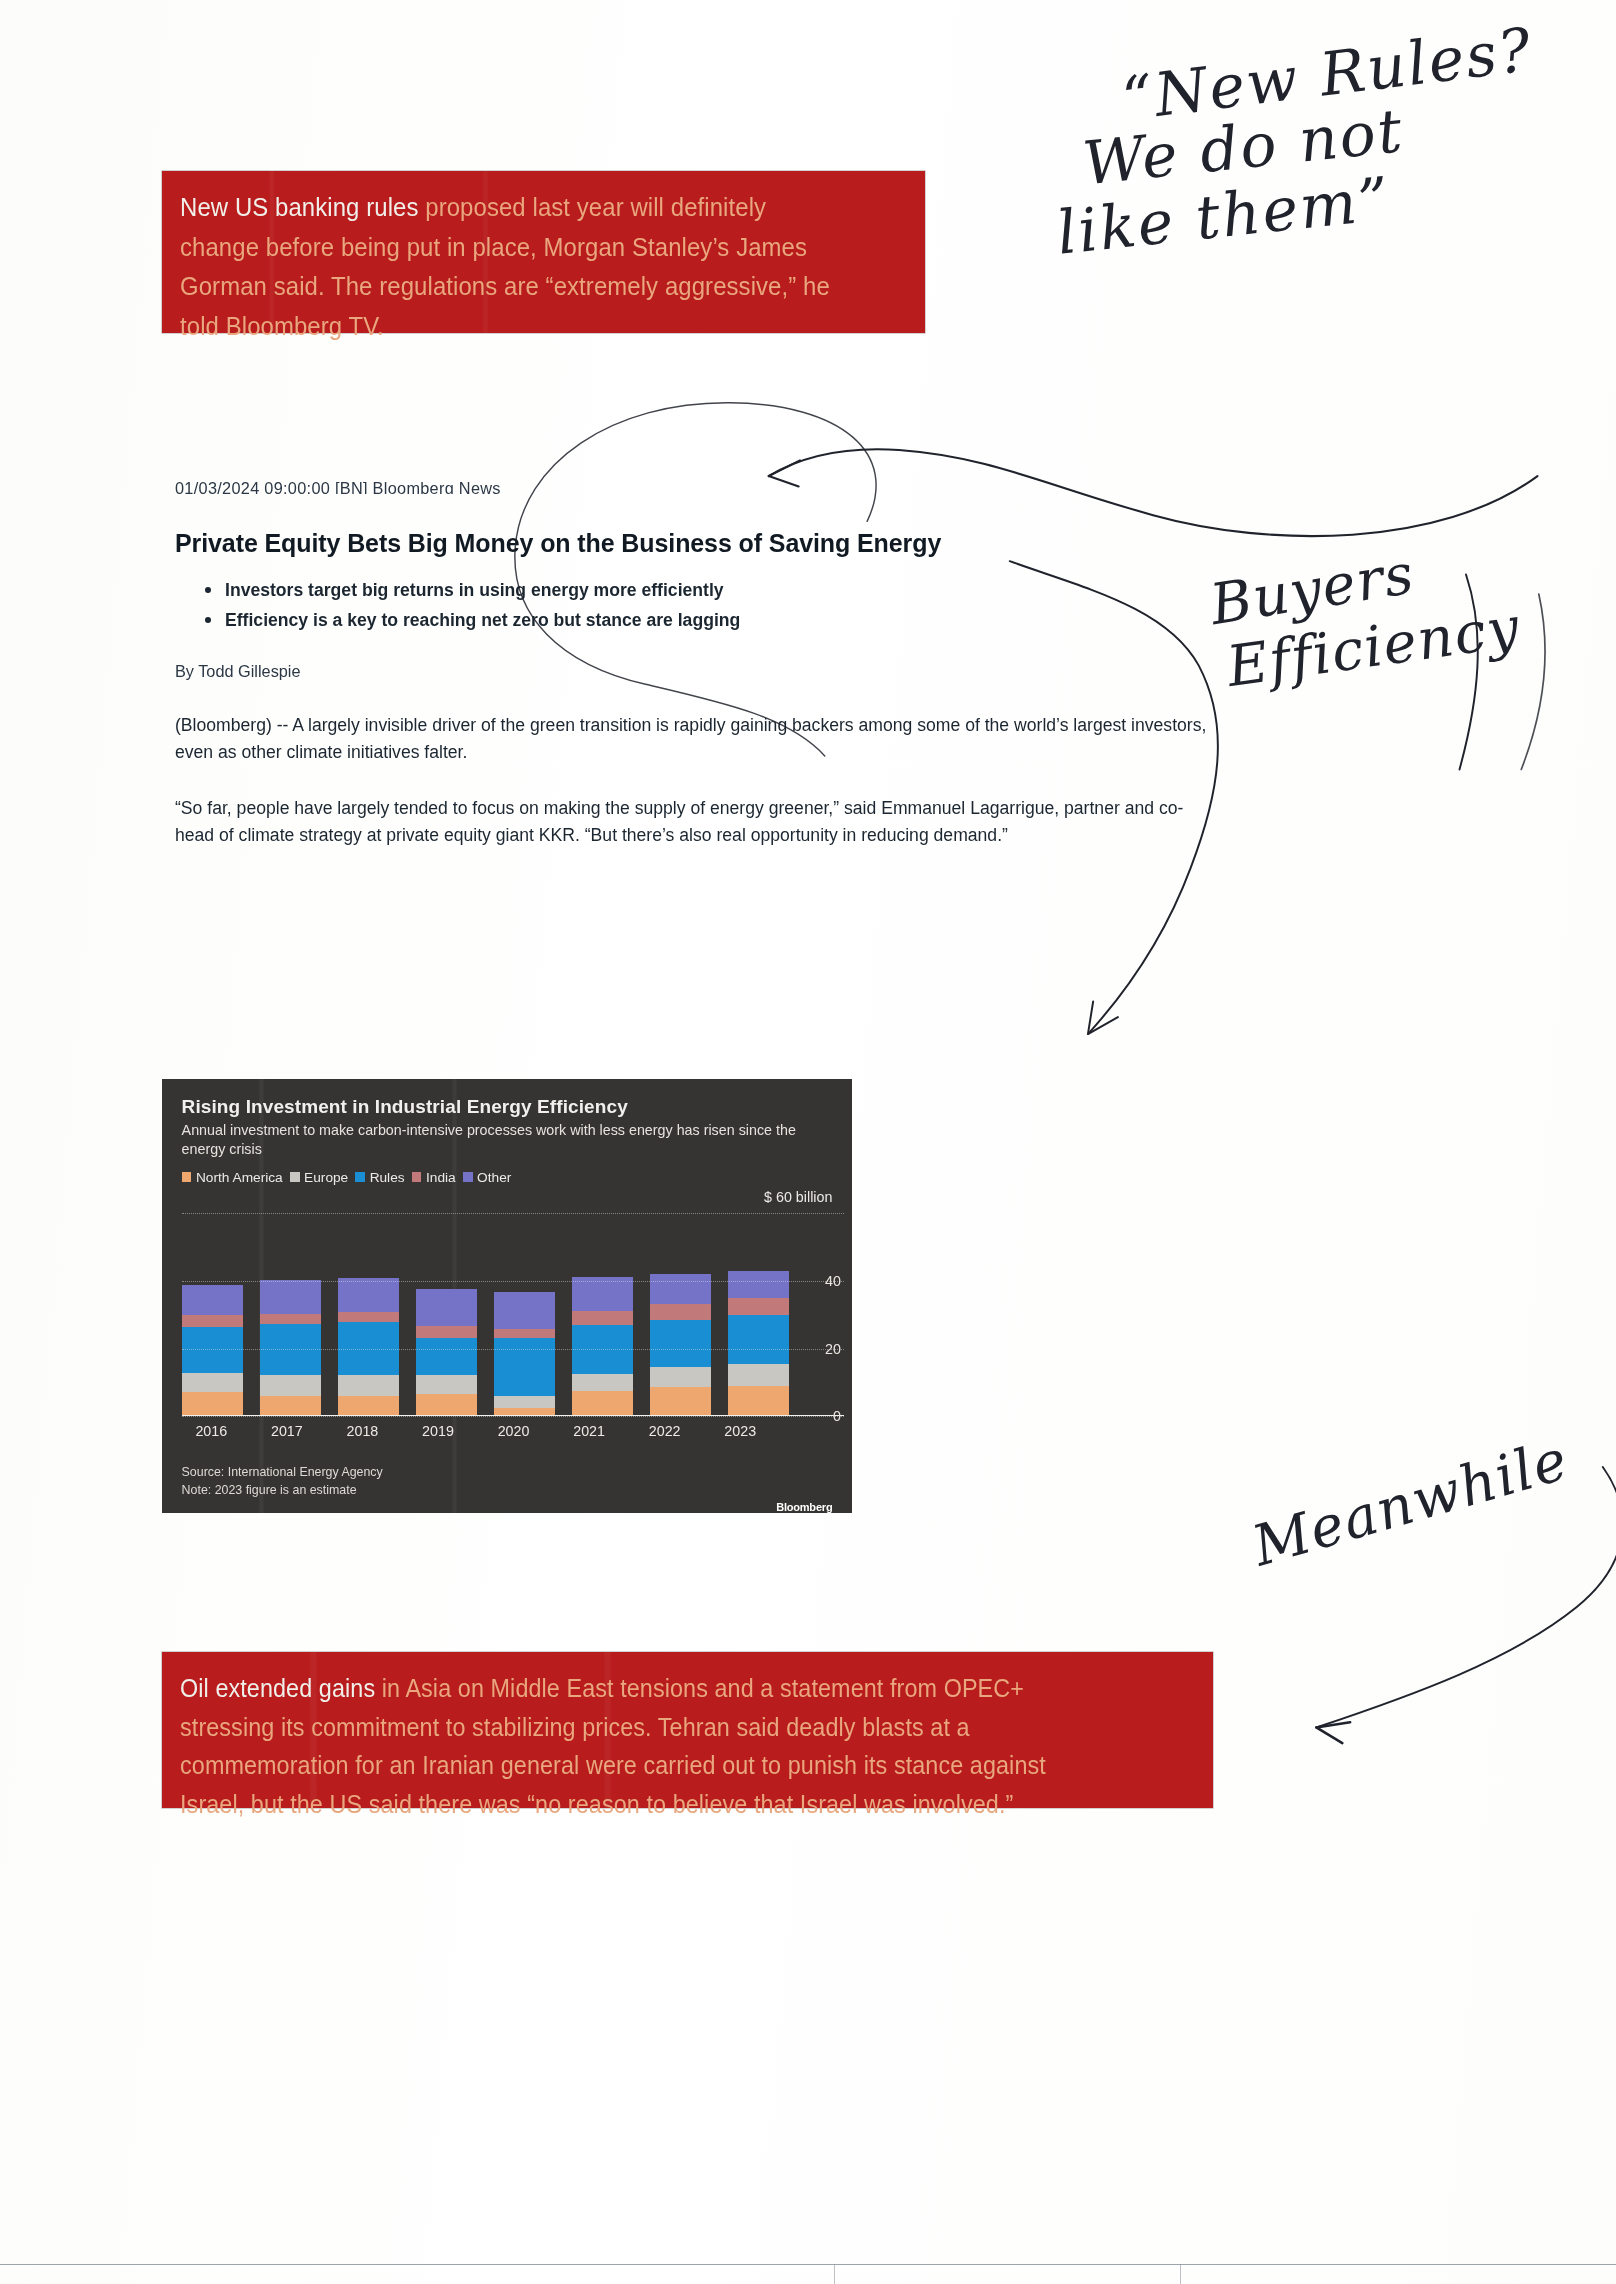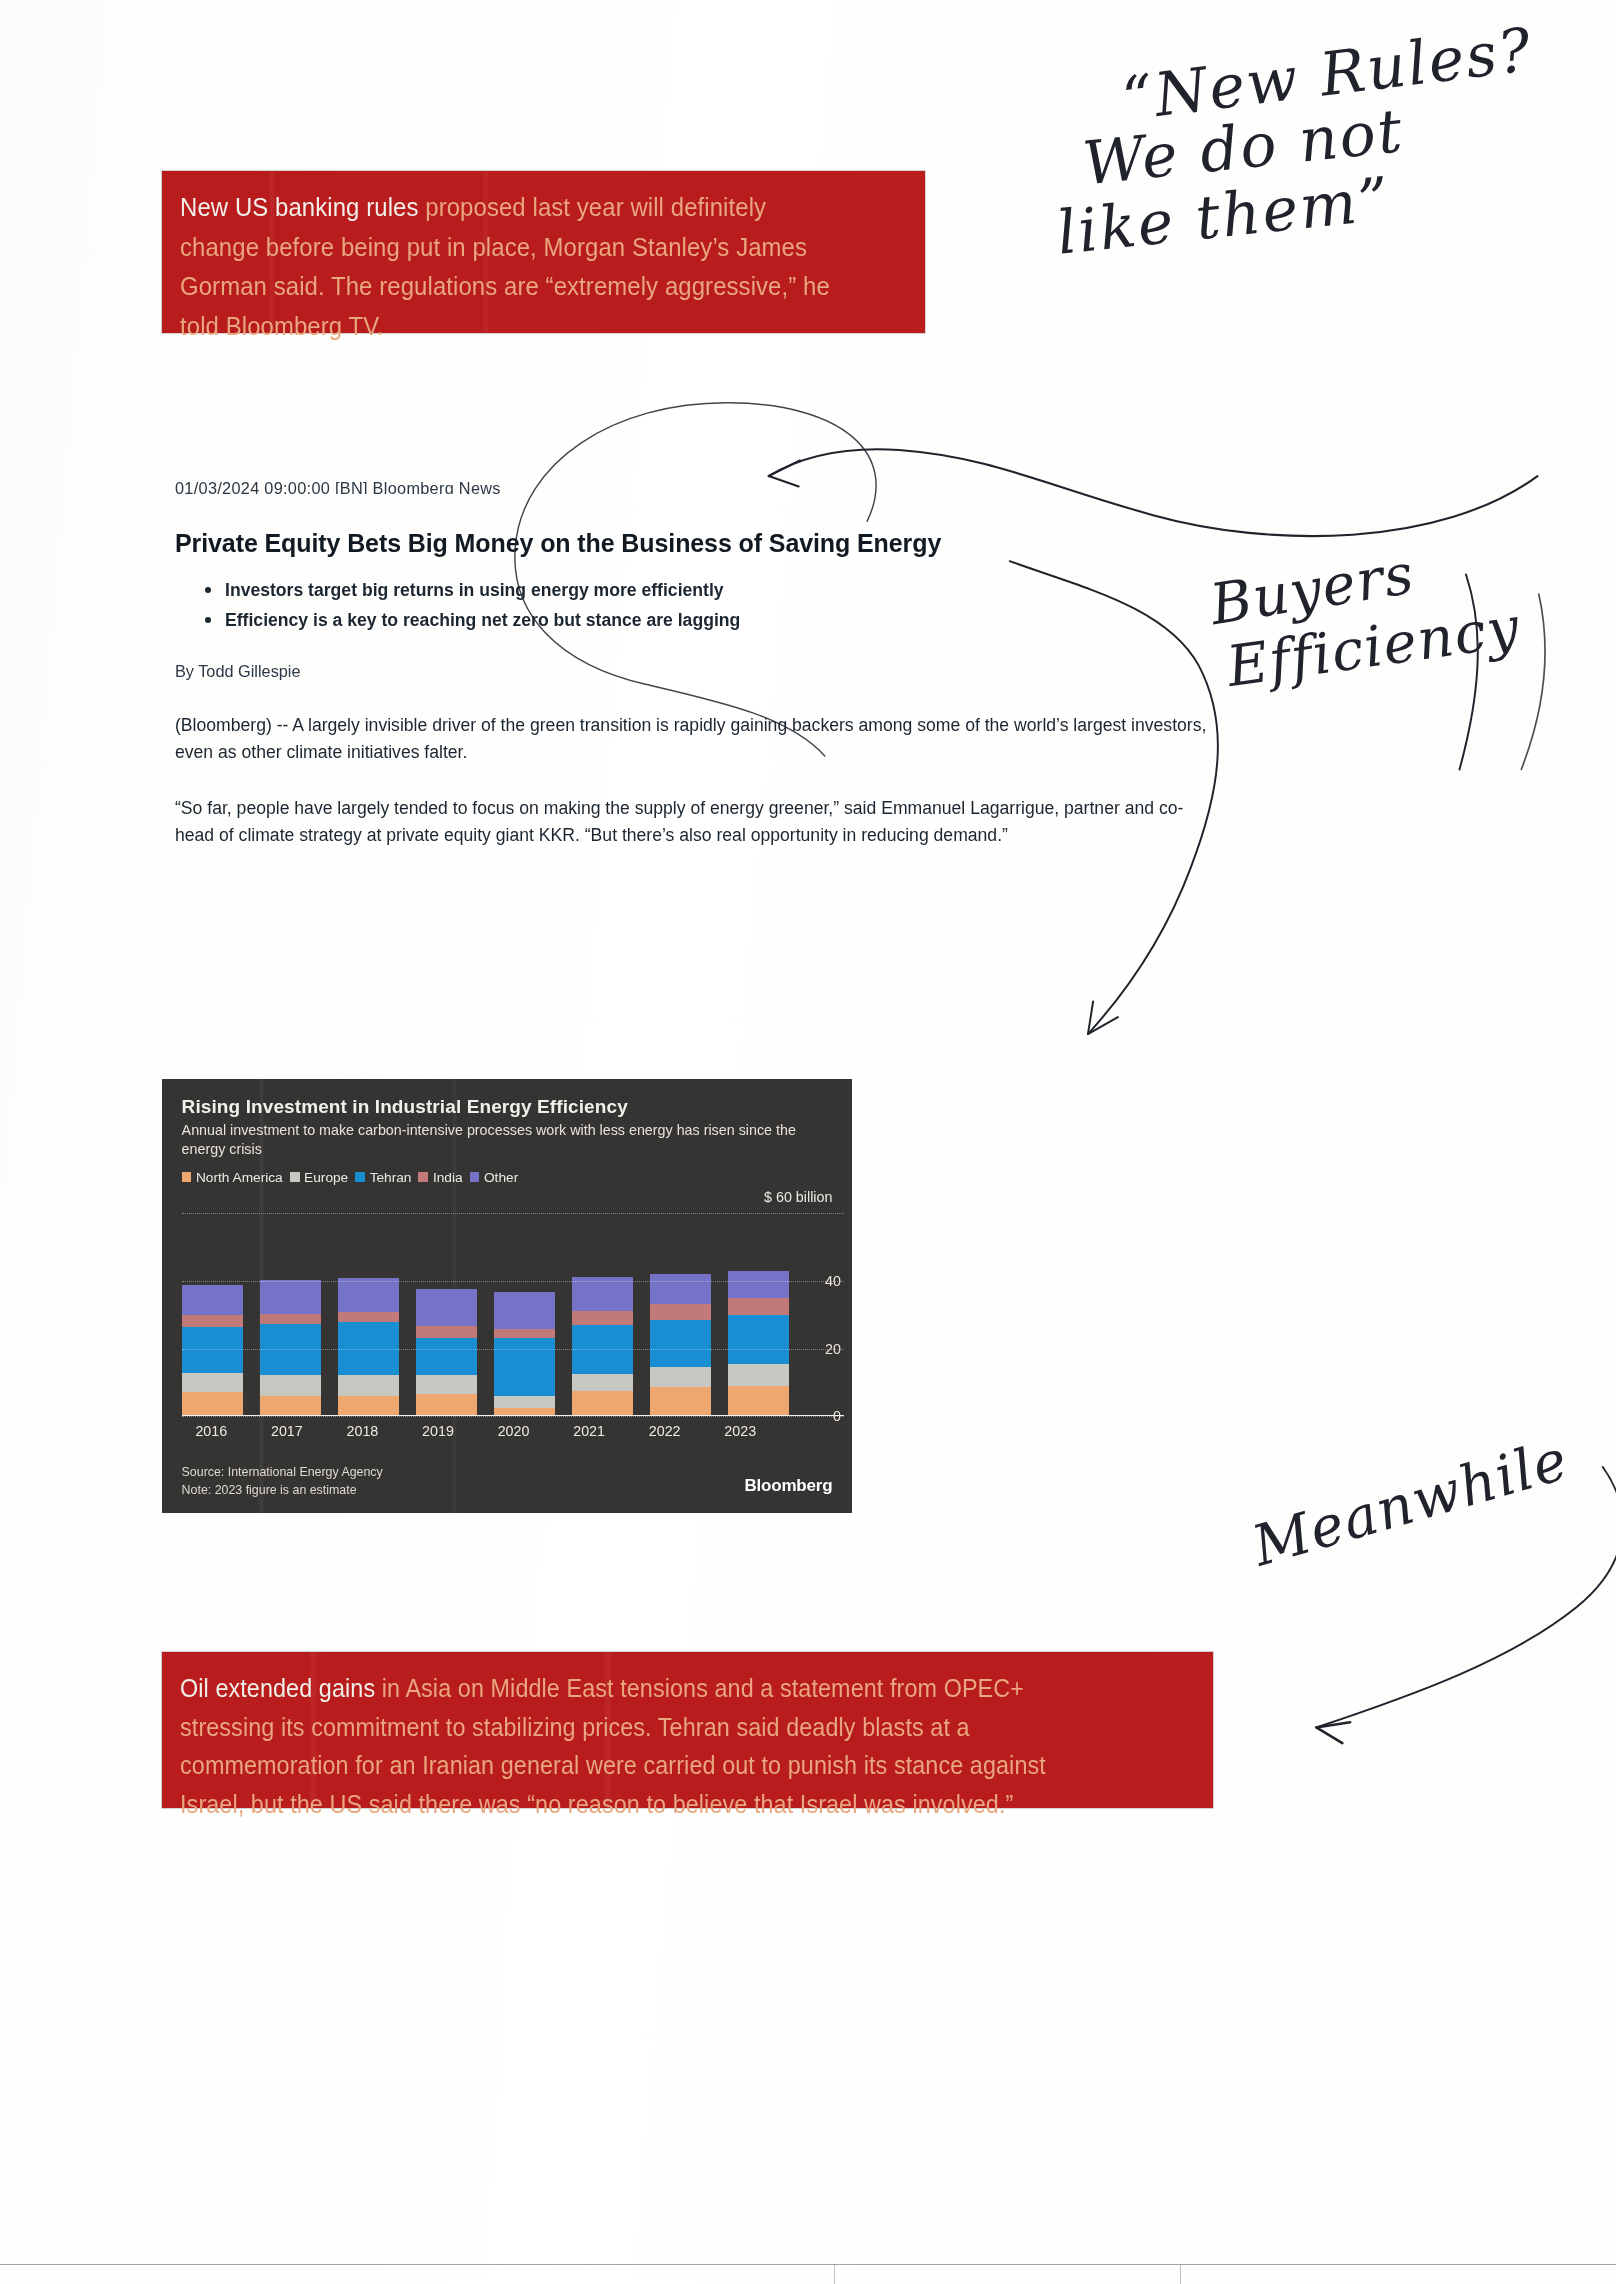--- a/index.html
+++ b/index.html
@@ -98,21 +98,21 @@
   .axis{ position:absolute; left:0; right:-55px; bottom:0; border-top:1.3px solid #f3f1ed; }
   .bars{ position:absolute; inset:0; display:flex; align-items:flex-end; justify-content:space-between; }
   .barcol{ width:10.1%; height:100%; display:flex; flex-direction:column; justify-content:flex-end; }
   .seg{ width:100%; }
   .xlabels{
     position:absolute; left:19.6px; right:82px; top:344px;
     display:flex; justify-content:space-between;
   }
   .xlabel{ width:10.1%; text-align:center; font-size:14.3px; color:#edeae5; }
   .chart-footer{ position:absolute; left:19.6px; bottom:14.3px; font-size:12.4px; line-height:1.38; color:#dedbd6; }
-  .bbg-logo{ position:absolute; right:19.6px; bottom:17px; font-size:17px; font-weight:bold; color:#ffffff; letter-spacing:-0.2px; }
+  .bbg-logo{ position:absolute; right:19.6px; bottom:0; font-size:11px; font-weight:bold; color:#ffffff; letter-spacing:-0.2px; }
 
   
   .hand{
     position:absolute;
     font-family:"DejaVu Serif", serif;
     color:#20232c;
     font-style:italic;
     white-space:nowrap;
     pointer-events:none;
   }
@@ -176,21 +176,21 @@
           <div class="legend-item">
             <span class="swatch" style="background: rgb(237, 167, 111);"></span>
             <span>North America</span>
           </div>
           <div class="legend-item">
             <span class="swatch" style="background: rgb(201, 199, 194);"></span>
             <span>Europe</span>
           </div>
           <div class="legend-item">
             <span class="swatch" style="background: rgb(26, 142, 210);"></span>
-            <span>Tehran</span>
+            <span>Rules</span>
           </div>
           <div class="legend-item">
             <span class="swatch" style="background: rgb(194, 121, 122);"></span>
             <span>India</span>
           </div>
           <div class="legend-item">
             <span class="swatch" style="background: rgb(116, 115, 199);"></span>
             <span>Other</span>
           </div>
         </div>

